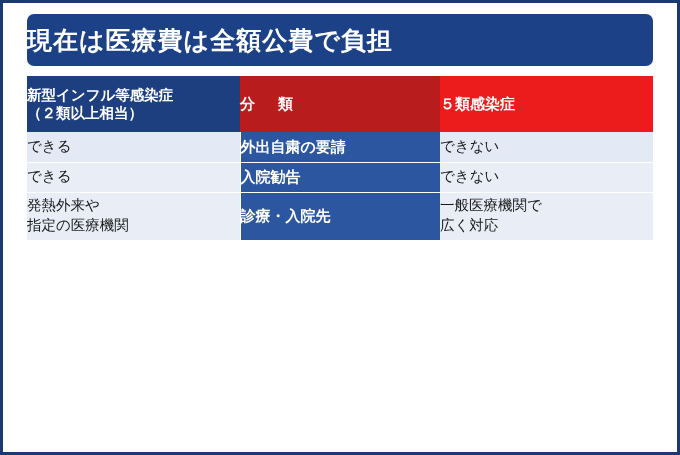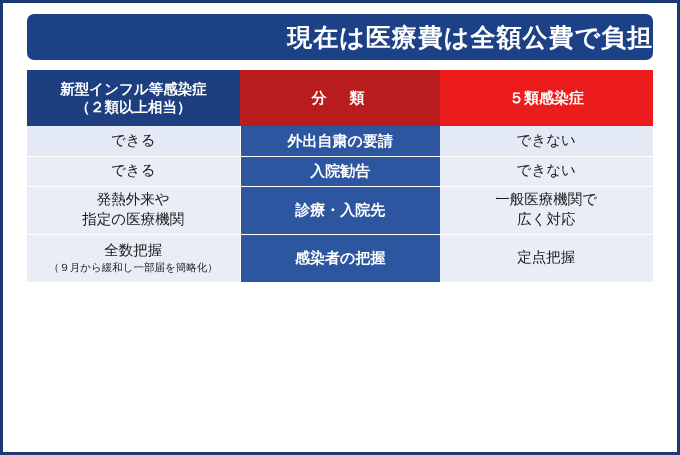--- a/index.html
+++ b/index.html
@@ -22,44 +22,43 @@
     background: #ffffff;
     border: 3px solid #1b3a73;
     padding: 0;
   }
 
   
   .title-wrap {
     margin: 11px 24px 10px 24px;
     background: #1d4186;
     border-radius: 7px;
-    height: 46px;
+    height: 52px;
     display: flex;
     align-items: center;
-    justify-content: flex-end;
+    justify-content: flex-start;
   }
   .title-text {
     color: #ffffff;
     font-size: 25px;
     font-weight: bold;
     letter-spacing: 1px;
     line-height: 1;
   }
 
   
   .table {
     margin: 0 24px;
     width: 626px;
     border-collapse: collapse;
     table-layout: fixed;
   }
   .table td {
     padding: 0;
     vertical-align: middle;
-    text-align: center;
   }
 
   .col-left   { width: 213px; }
   .col-mid    { width: 200px; }
   .col-right  { width: 213px; }
 
   
   .hdr {
     height: 56px;
     font-weight: bold;
@@ -147,24 +146,16 @@
           <div>指定の医療機関</div>
         </td>
         <td class="cell cell-mid">診療・入院先</td>
         <td class="cell cell-side">
           <div>一般医療機関で</div>
           <div>広く対応</div>
         </td>
       </tr>
 
 
-      <tr class="row-tall">
-        <td class="cell cell-side cell-left">
-          <div>全数把握</div>
-          <span class="sub">（９月から緩和し一部届を簡略化）</span>
-        </td>
-        <td class="cell cell-mid">感染者の把握</td>
-        <td class="cell cell-side">定点把握</td>
-      </tr>
     </tbody>
   </table>
 
 </div>
 
 </body></html>

